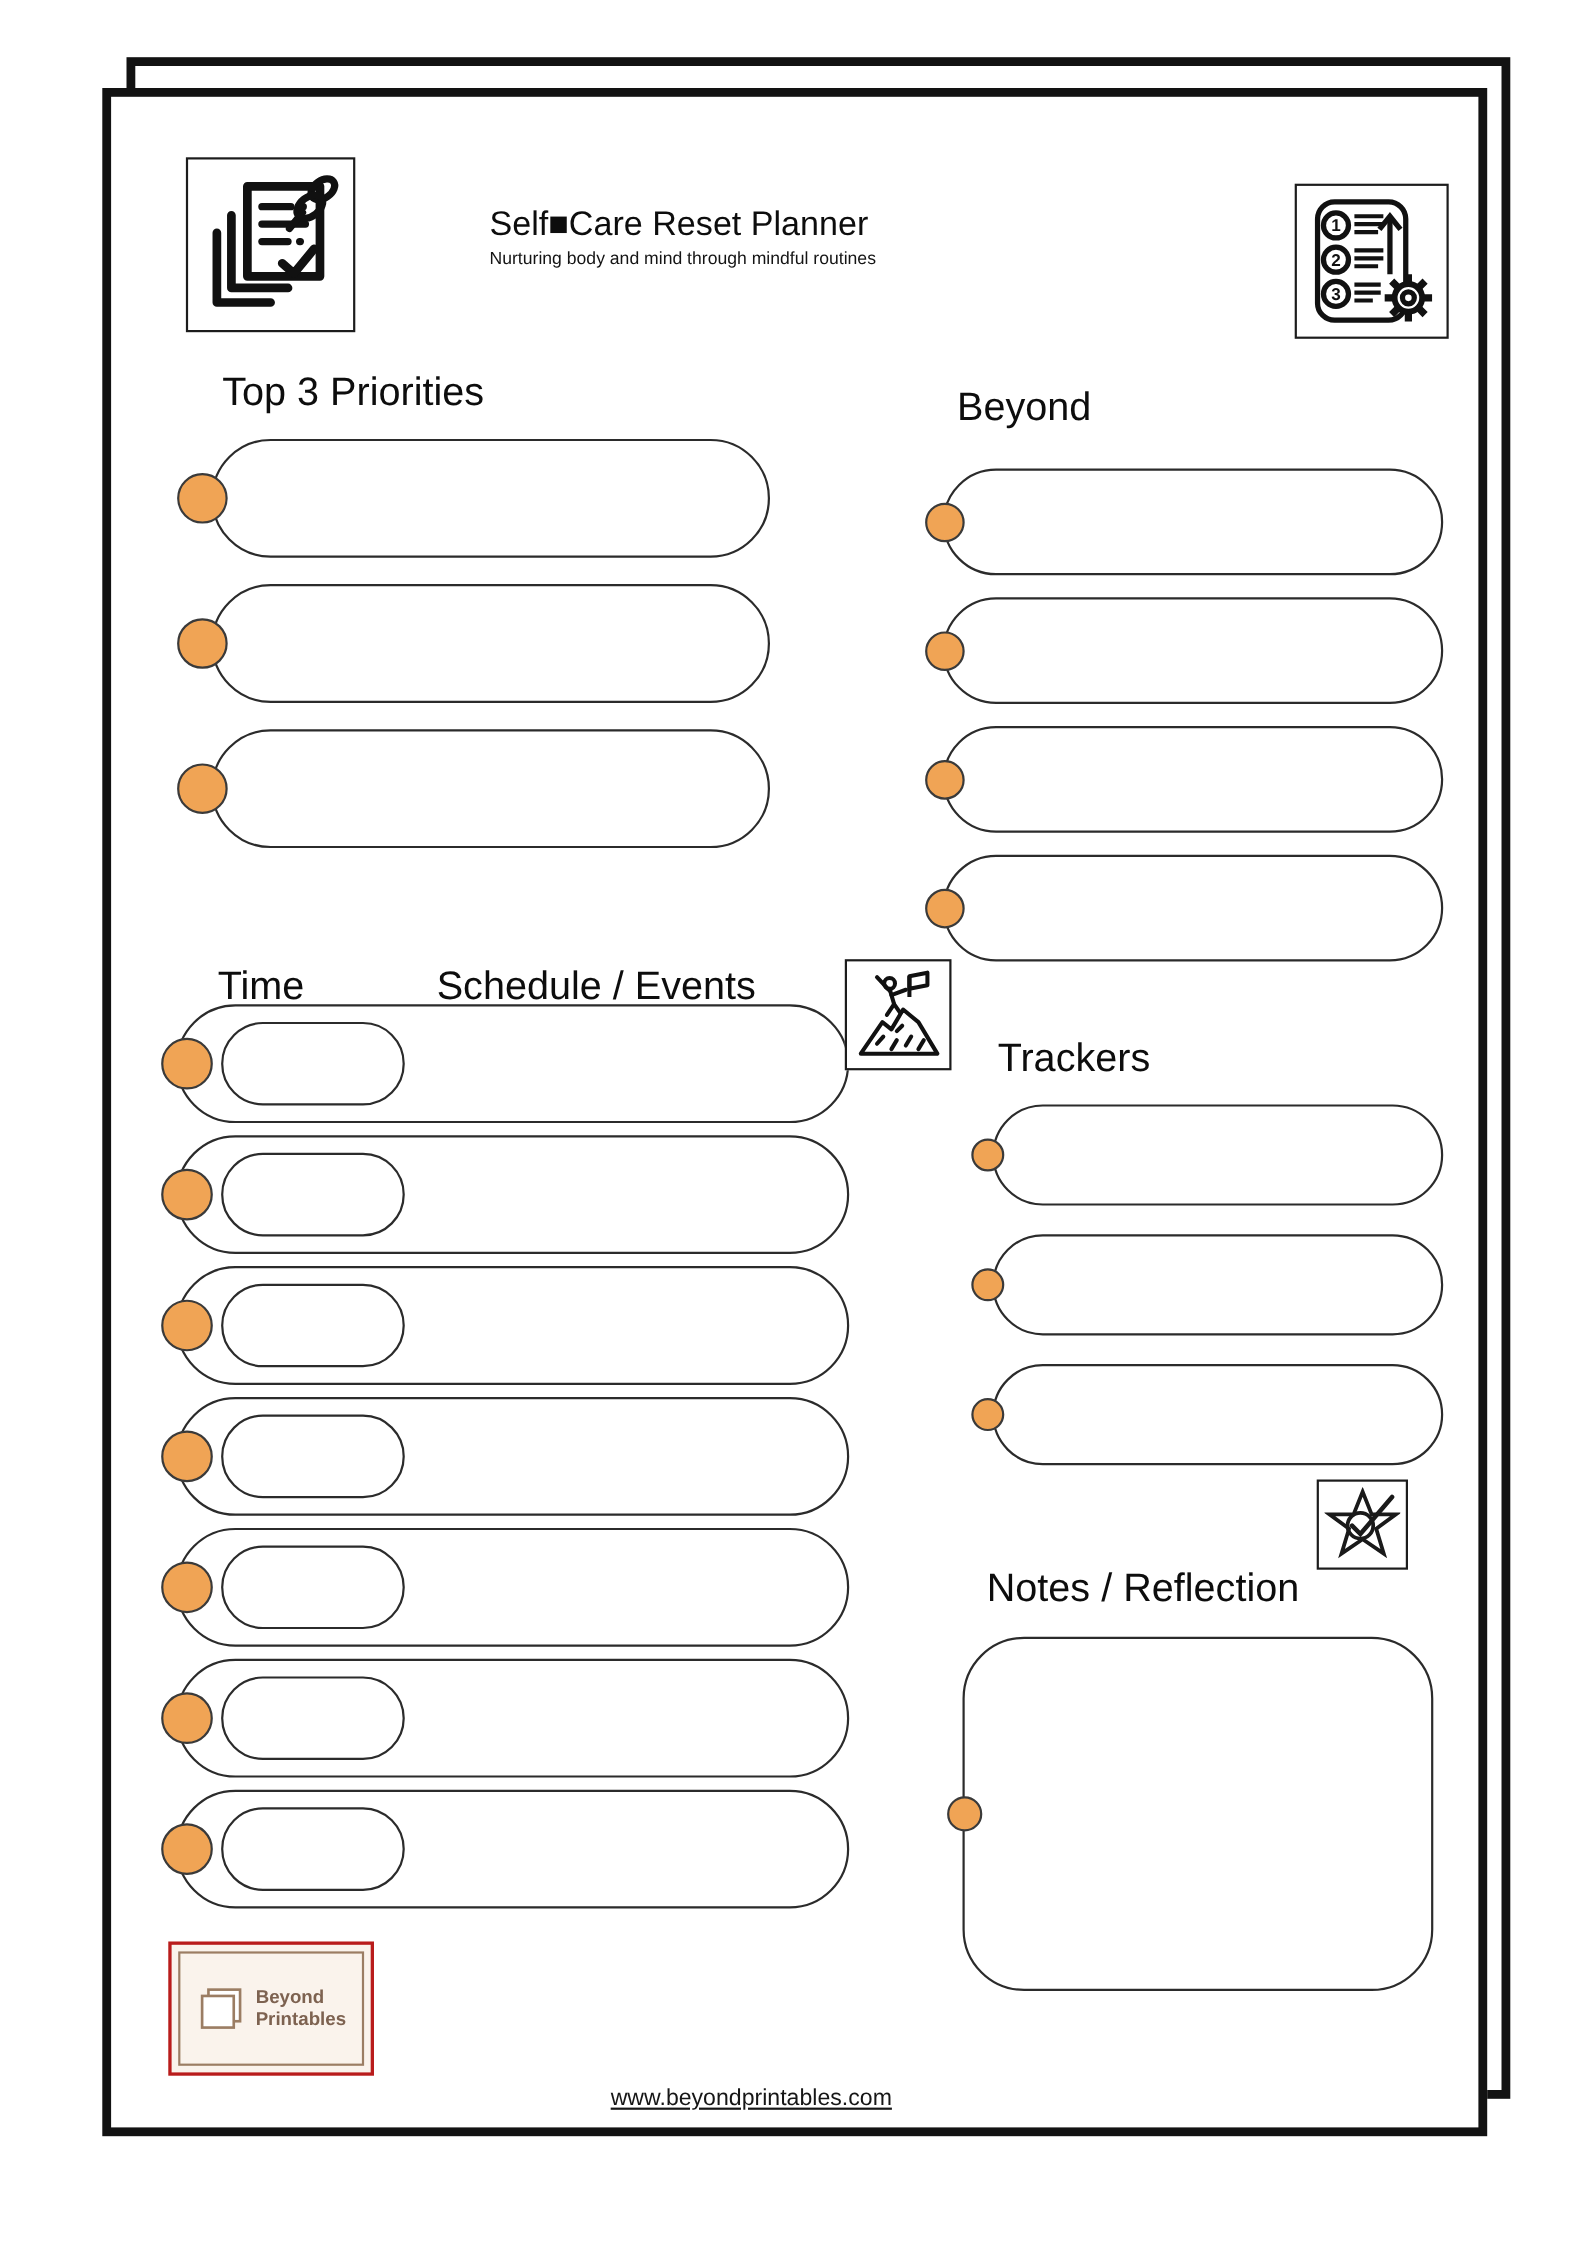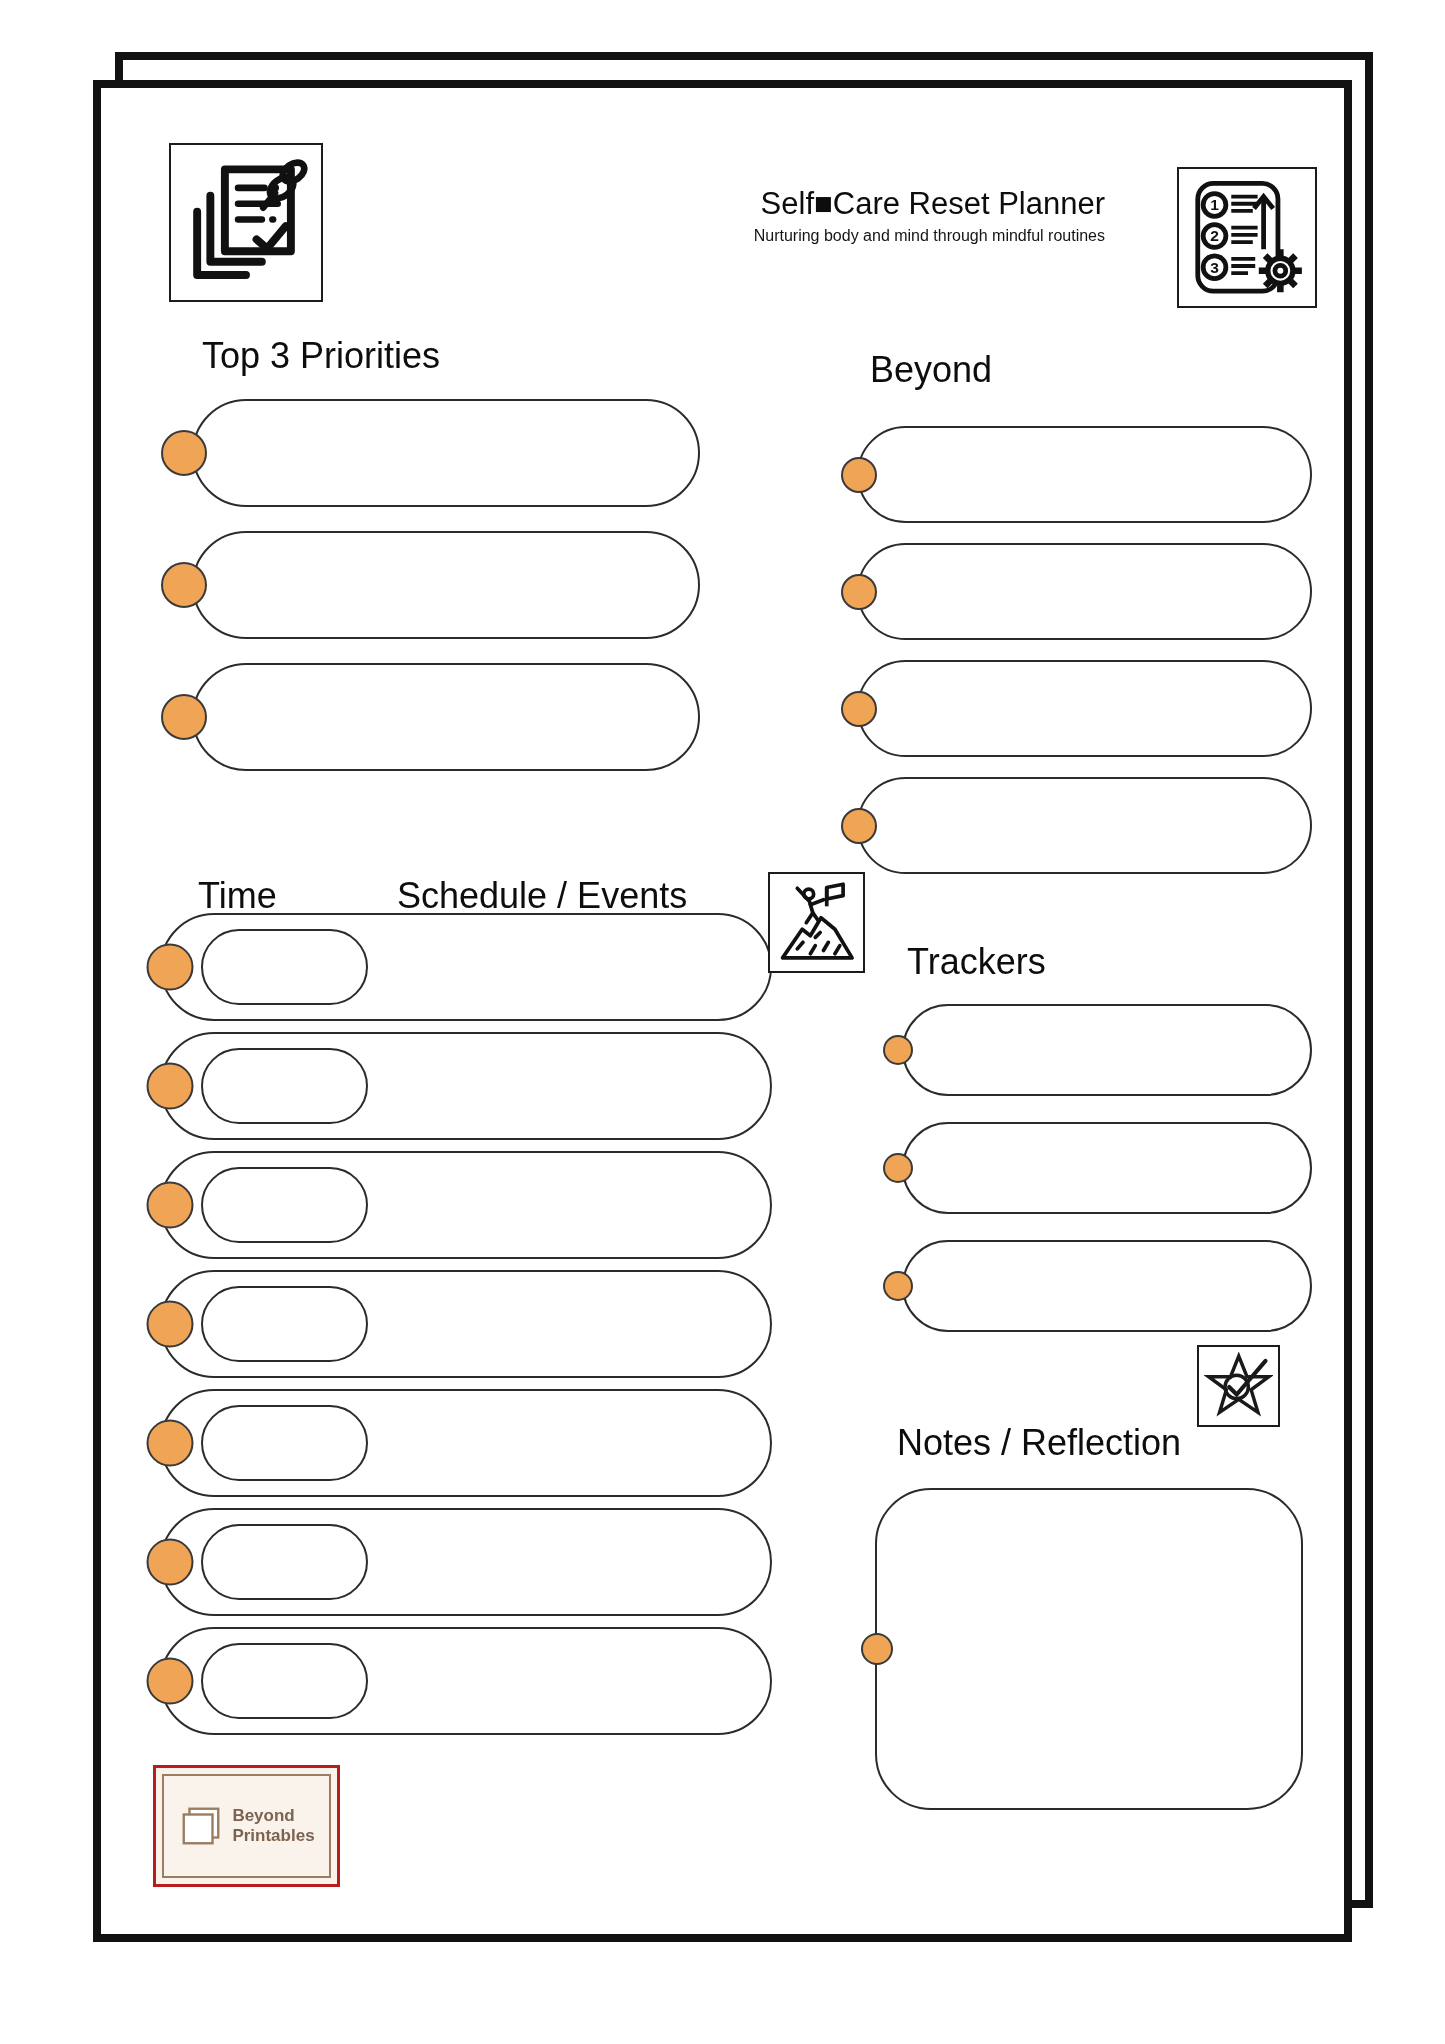--- a/index.html
+++ b/index.html
@@ -15,21 +15,21 @@
   .content { position: absolute; inset: 0; z-index: 2; }
 
   .icon-box { position: absolute; border: 2.5px solid #1c1c1c; background: #fff;
               display: flex; align-items: center; justify-content: center; }
   #icon-notes    { left: 169px;  top: 143px;  width: 154px; height: 159px; }
   #icon-list     { left: 1177px; top: 167px;  width: 140px; height: 141px; }
   #icon-mountain { left: 768px;  top: 872px;  width: 97px;  height: 101px; }
   #icon-star     { left: 1197px; top: 1345px; width: 83px;  height: 82px;  }
   .icon-box svg { width: 88%; height: 88%; }
 
-  .title-block { position: absolute; left: 445px; top: 186px; width: 660px; text-align: right; }
+  .title-block { position: absolute; left: 445px; top: 186px; width: 660px; text-align: left; }
   .title    { font-size: 31px; line-height: 1.15; color: #0d0d0d; }
   .subtitle { font-size: 16px; line-height: 1.2; margin-top: 4px; color: #141414; }
 
   .h { position: absolute; font-size: 36px; line-height: 36px; font-weight: 400;
        color: #0d0d0d; white-space: nowrap; }
   #h-priorities { left: 202px; top: 338px; }
   #h-tasks      { left: 870px; top: 352px; }
   #h-time       { left: 198px; top: 878px; }
   #h-events     { left: 397px; top: 878px; }
   #h-trackers   { left: 907px; top: 944px; }
@@ -259,15 +259,16 @@
           <rect x="12" y="6" width="30" height="30" fill="#fff" stroke="#9b7d63" stroke-width="2.5"></rect>
           <rect x="6" y="12" width="30" height="30" fill="#fff" stroke="#9b7d63" stroke-width="2.5"></rect>
         </svg>
         <div class="logo-text">
           <div>Beyond</div>
           <div>Printables</div>
         </div>
       </div>
     </div>
 
+    <div class="footer-link">www.beyondprintables.com</div>
 
   </div>
 </div>
 
 </body></html>

